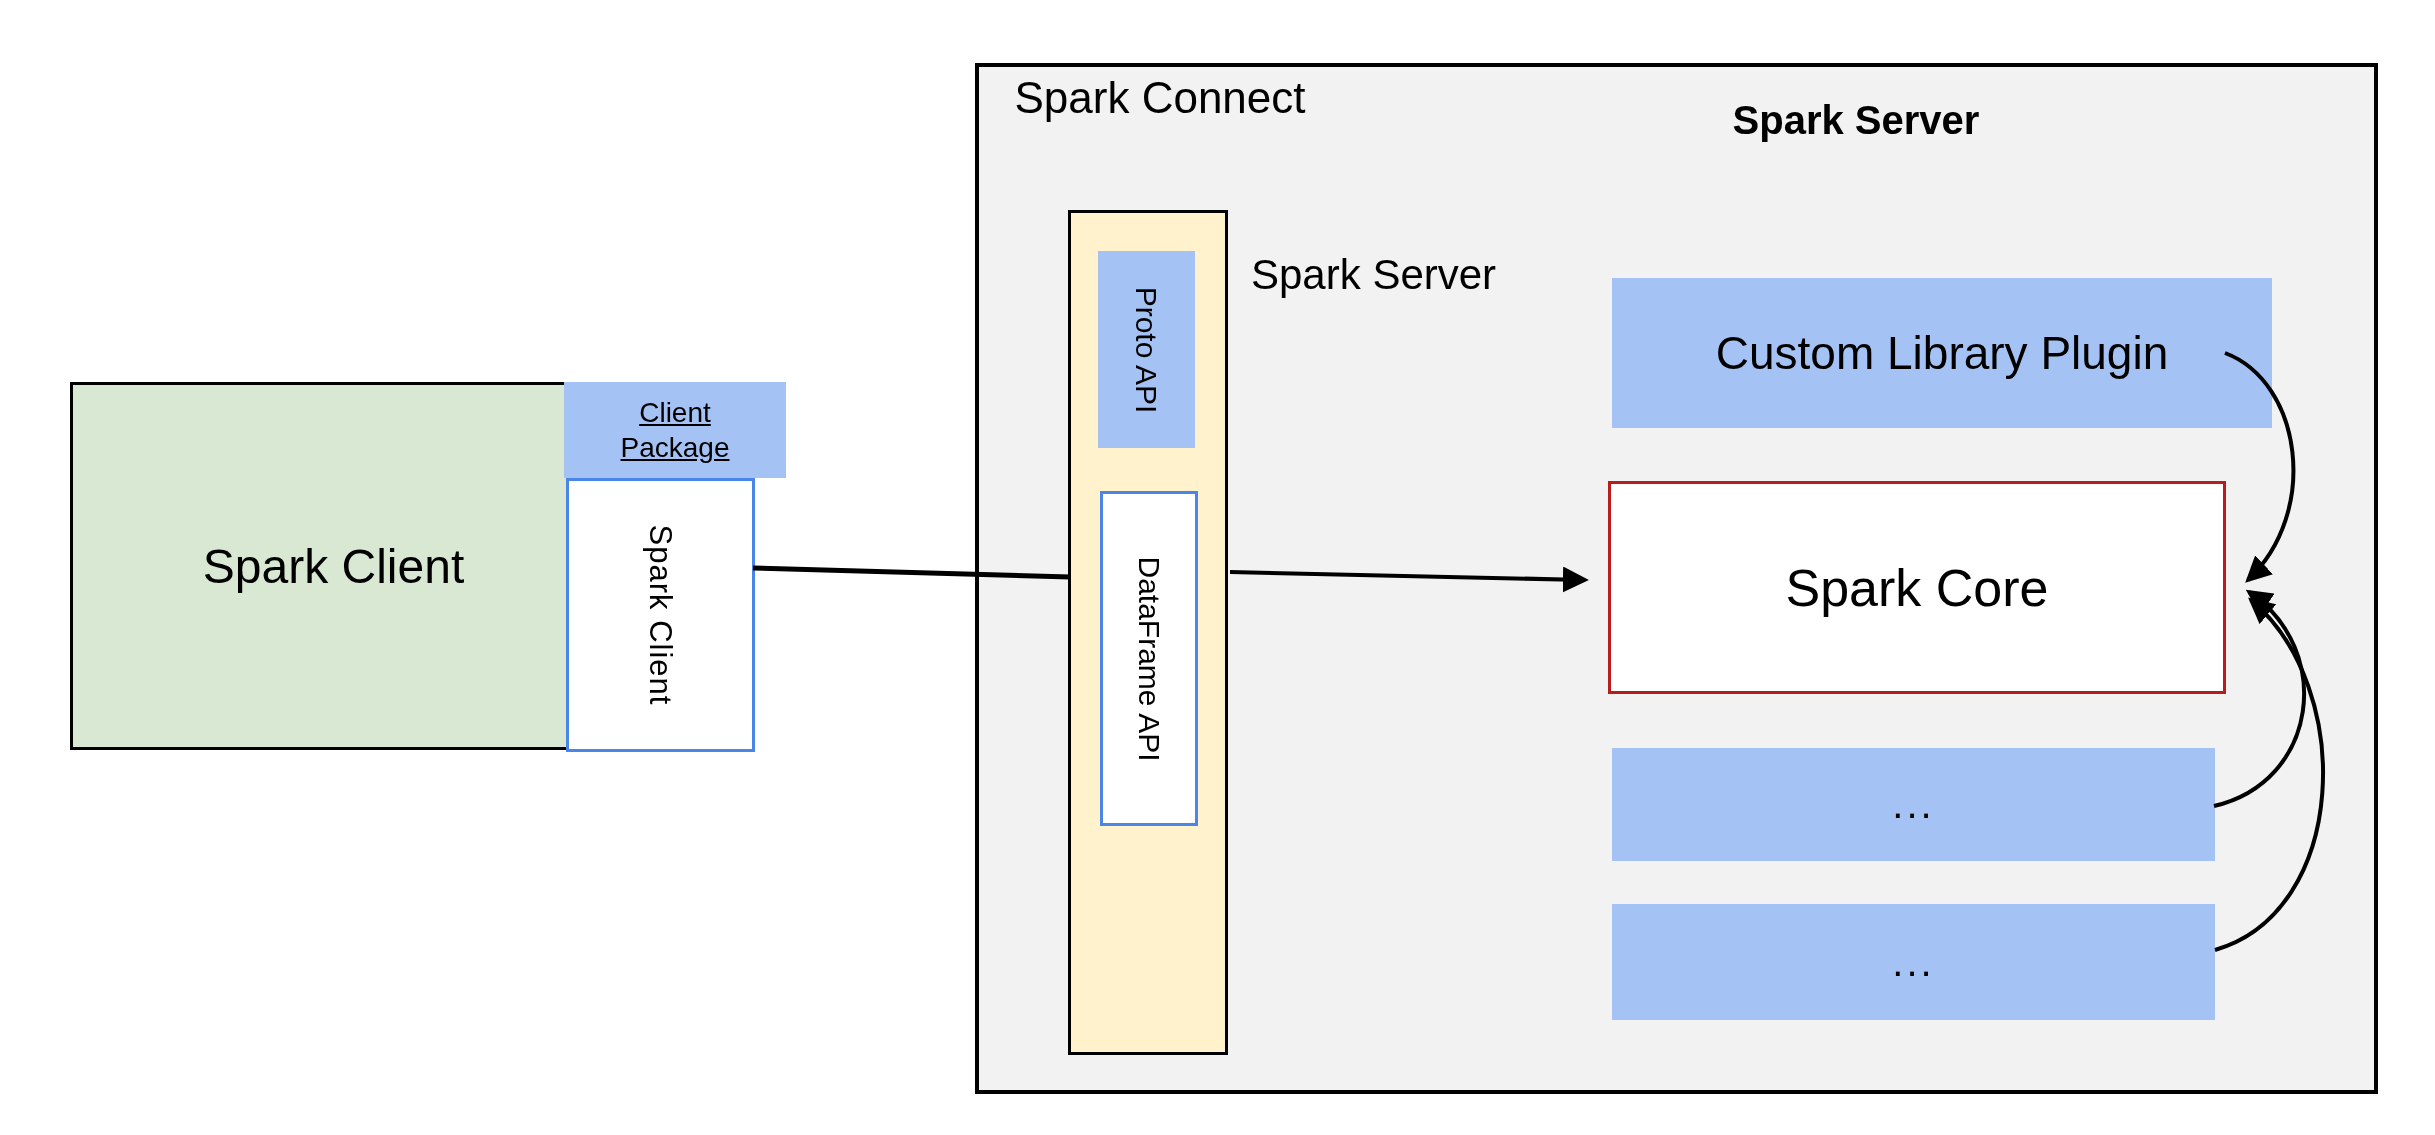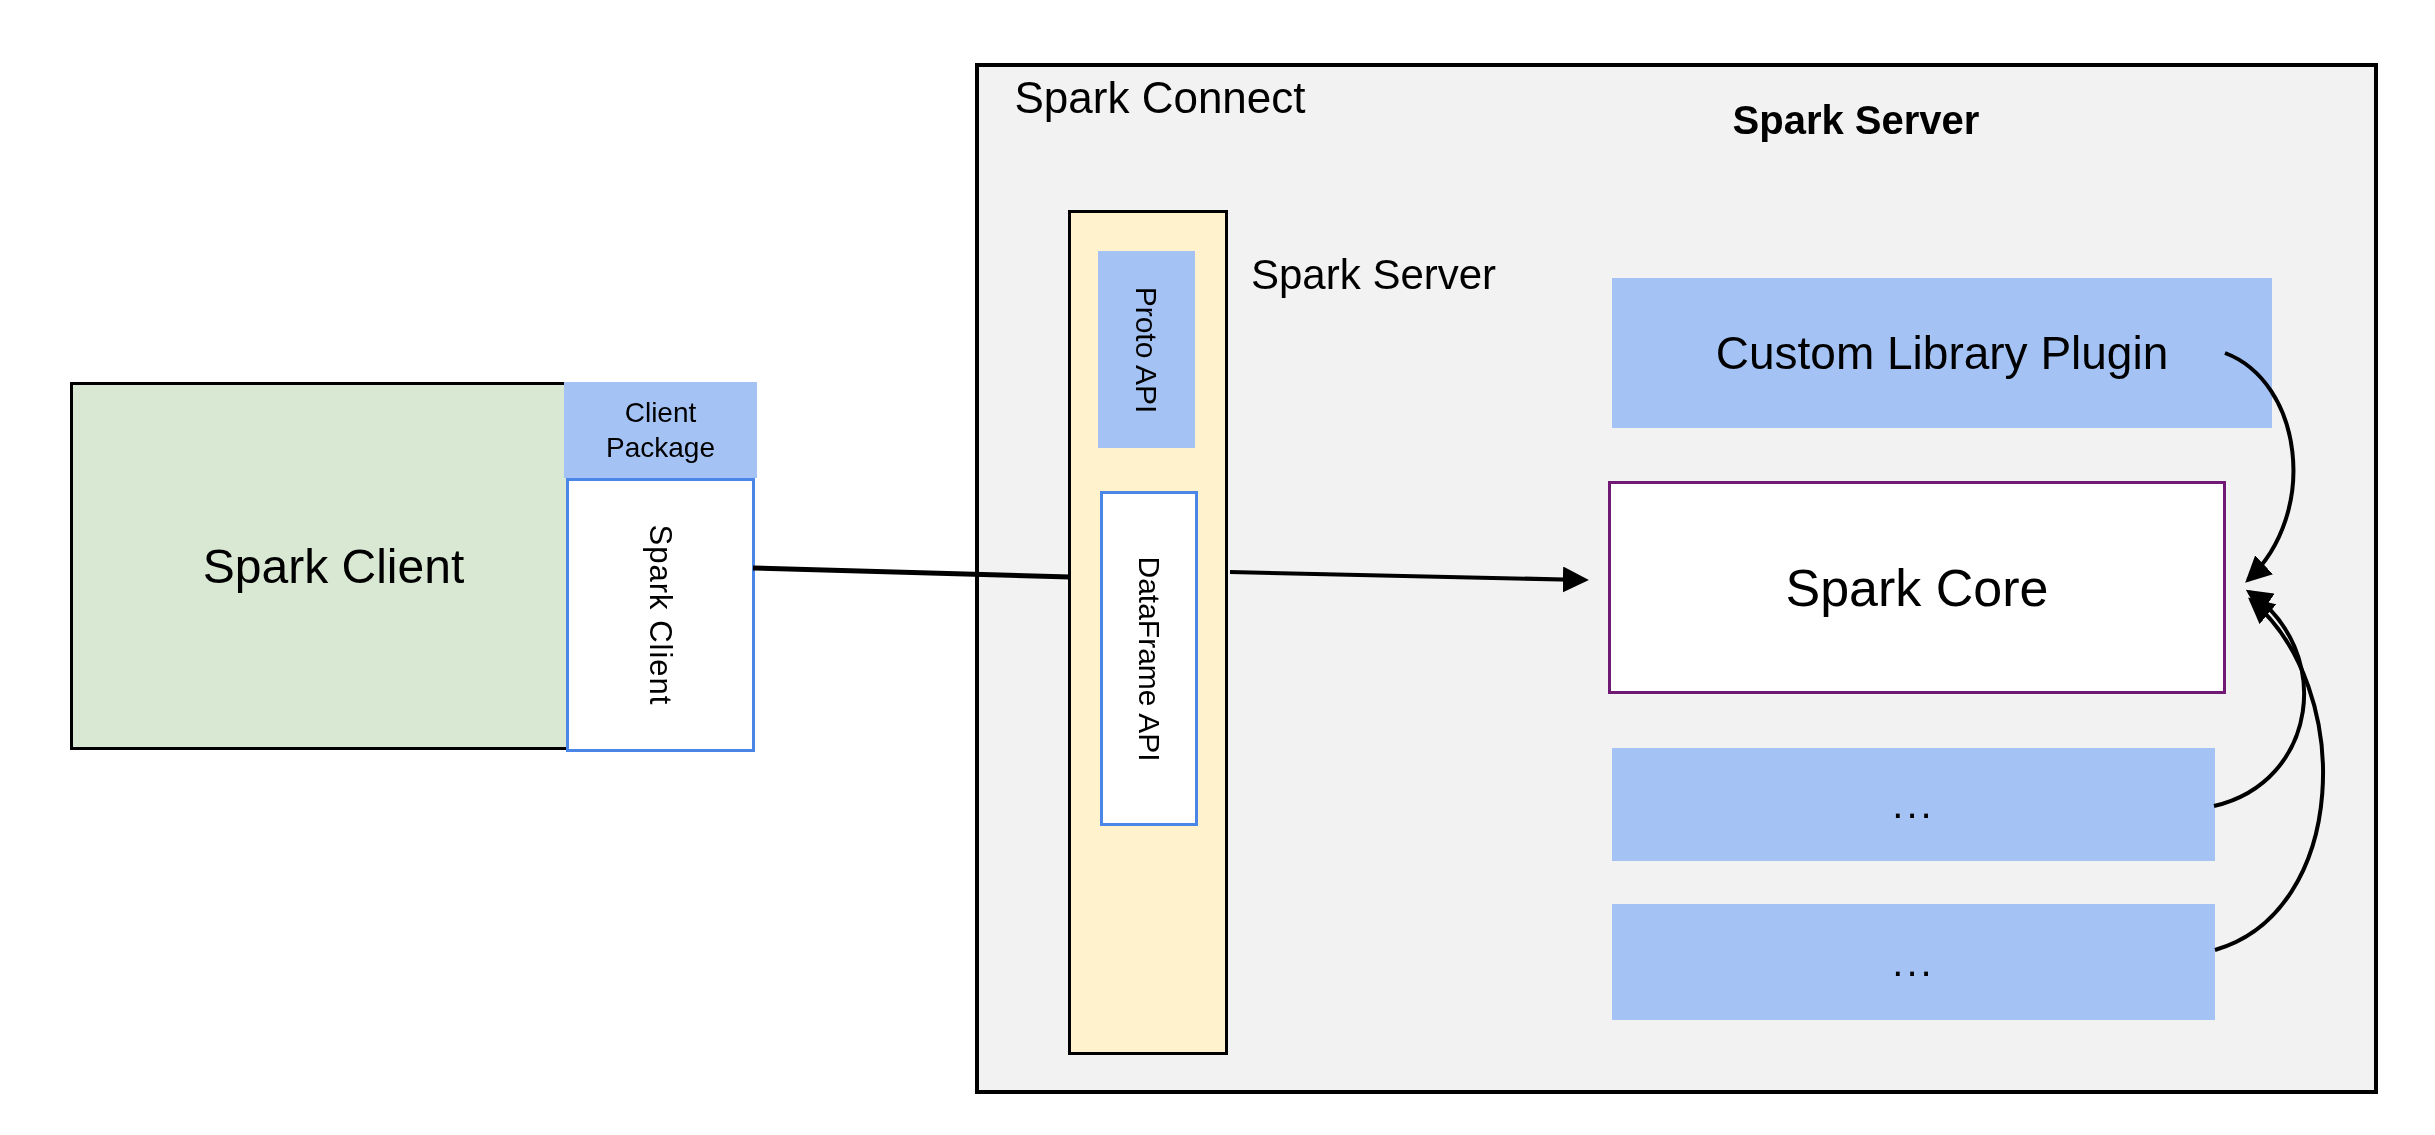--- a/index.html
+++ b/index.html
@@ -10,24 +10,24 @@
   .abs{position:absolute;box-sizing:border-box;}
 
   
   .client-app{
     left:70px;top:382px;width:527px;height:368px;
     background:#d9e8d3;border:3px solid #000;
     display:flex;flex-direction:column;align-items:center;justify-content:center;
     font-size:48px;line-height:63px;text-align:center;
   }
   .client-package{
-    left:564px;top:382px;width:193px;height:96px;
+    left:564px;top:382px;width:222px;height:96px;
     background:#a4c2f4;
     display:flex;flex-direction:column;align-items:center;justify-content:center;
-    font-size:28px;line-height:35px;text-align:center;
+    font-size:28px;line-height:35px;text-align:center;text-decoration:underline;
   }
   .spark-client-box{
     left:566px;top:478px;width:189px;height:274px;
     background:#fff;border:3px solid #4a86e8;
     display:flex;align-items:center;justify-content:center;
   }
   .vtext{
     transform:rotate(90deg);white-space:nowrap;
     font-size:31px;letter-spacing:1px;
   }
@@ -69,21 +69,21 @@
 
   
   .plugin-box{
     left:1612px;top:278px;width:660px;height:150px;
     background:#a4c2f4;
     display:flex;align-items:center;justify-content:center;
     font-size:46px;
   }
   .core-box{
     left:1608px;top:481px;width:618px;height:213px;
-    background:#fff;border:3px solid #701a75;
+    background:#fff;border:3px solid #b91c1c;
     display:flex;align-items:center;justify-content:center;
     font-size:52px;
   }
   .misc-box{
     left:1612px;width:603px;height:113px;
     background:#a4c2f4;
     display:flex;align-items:center;justify-content:center;
     font-size:40px;letter-spacing:3px;
   }
   .misc-1{top:748px;}

